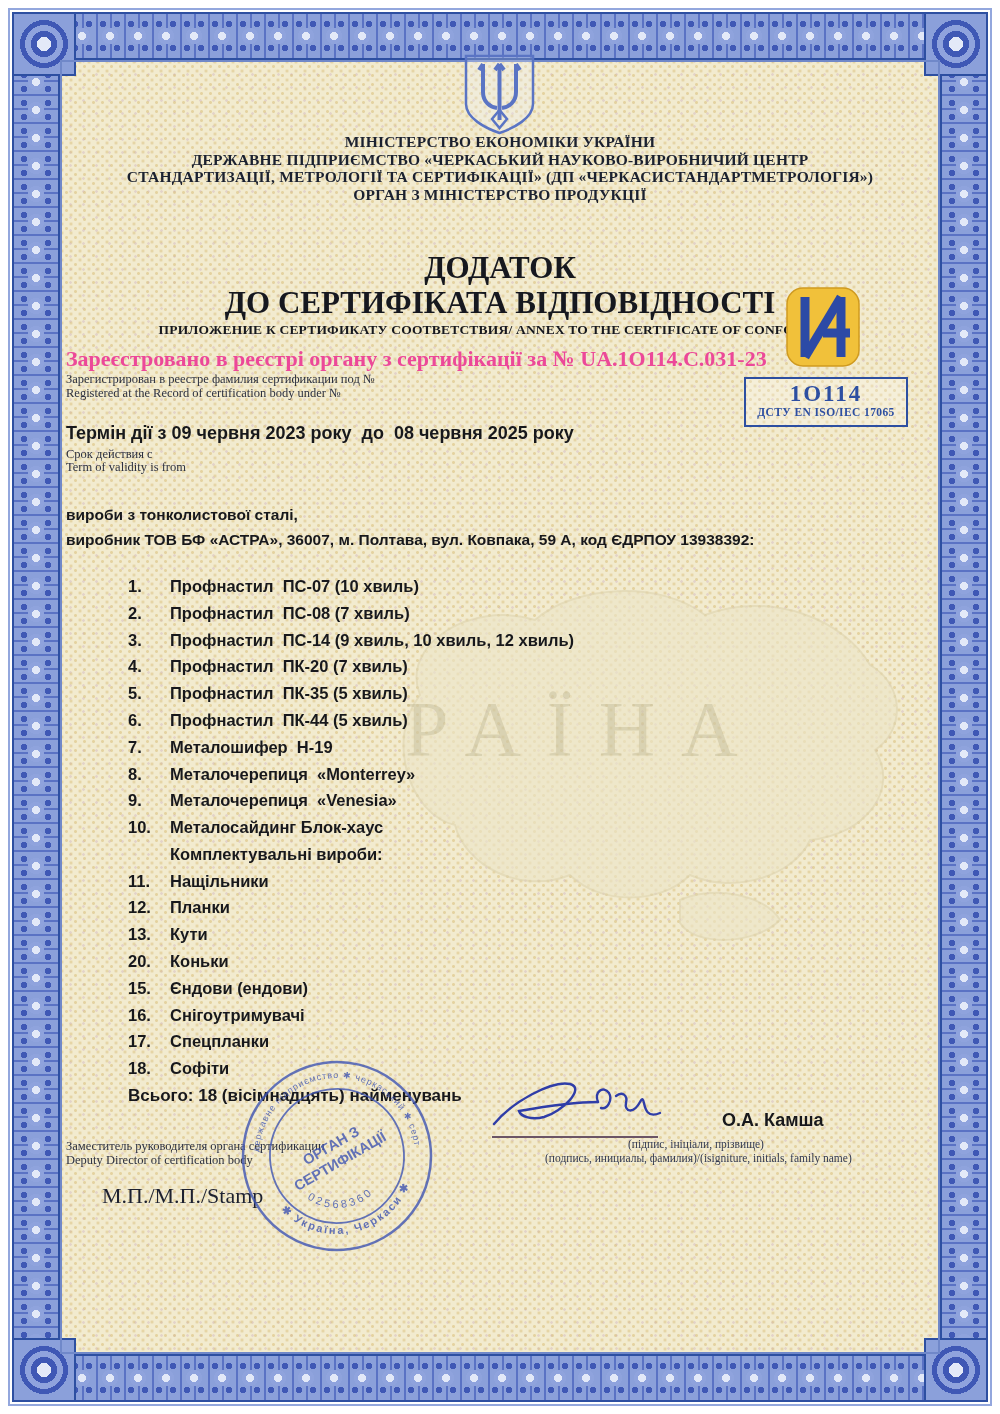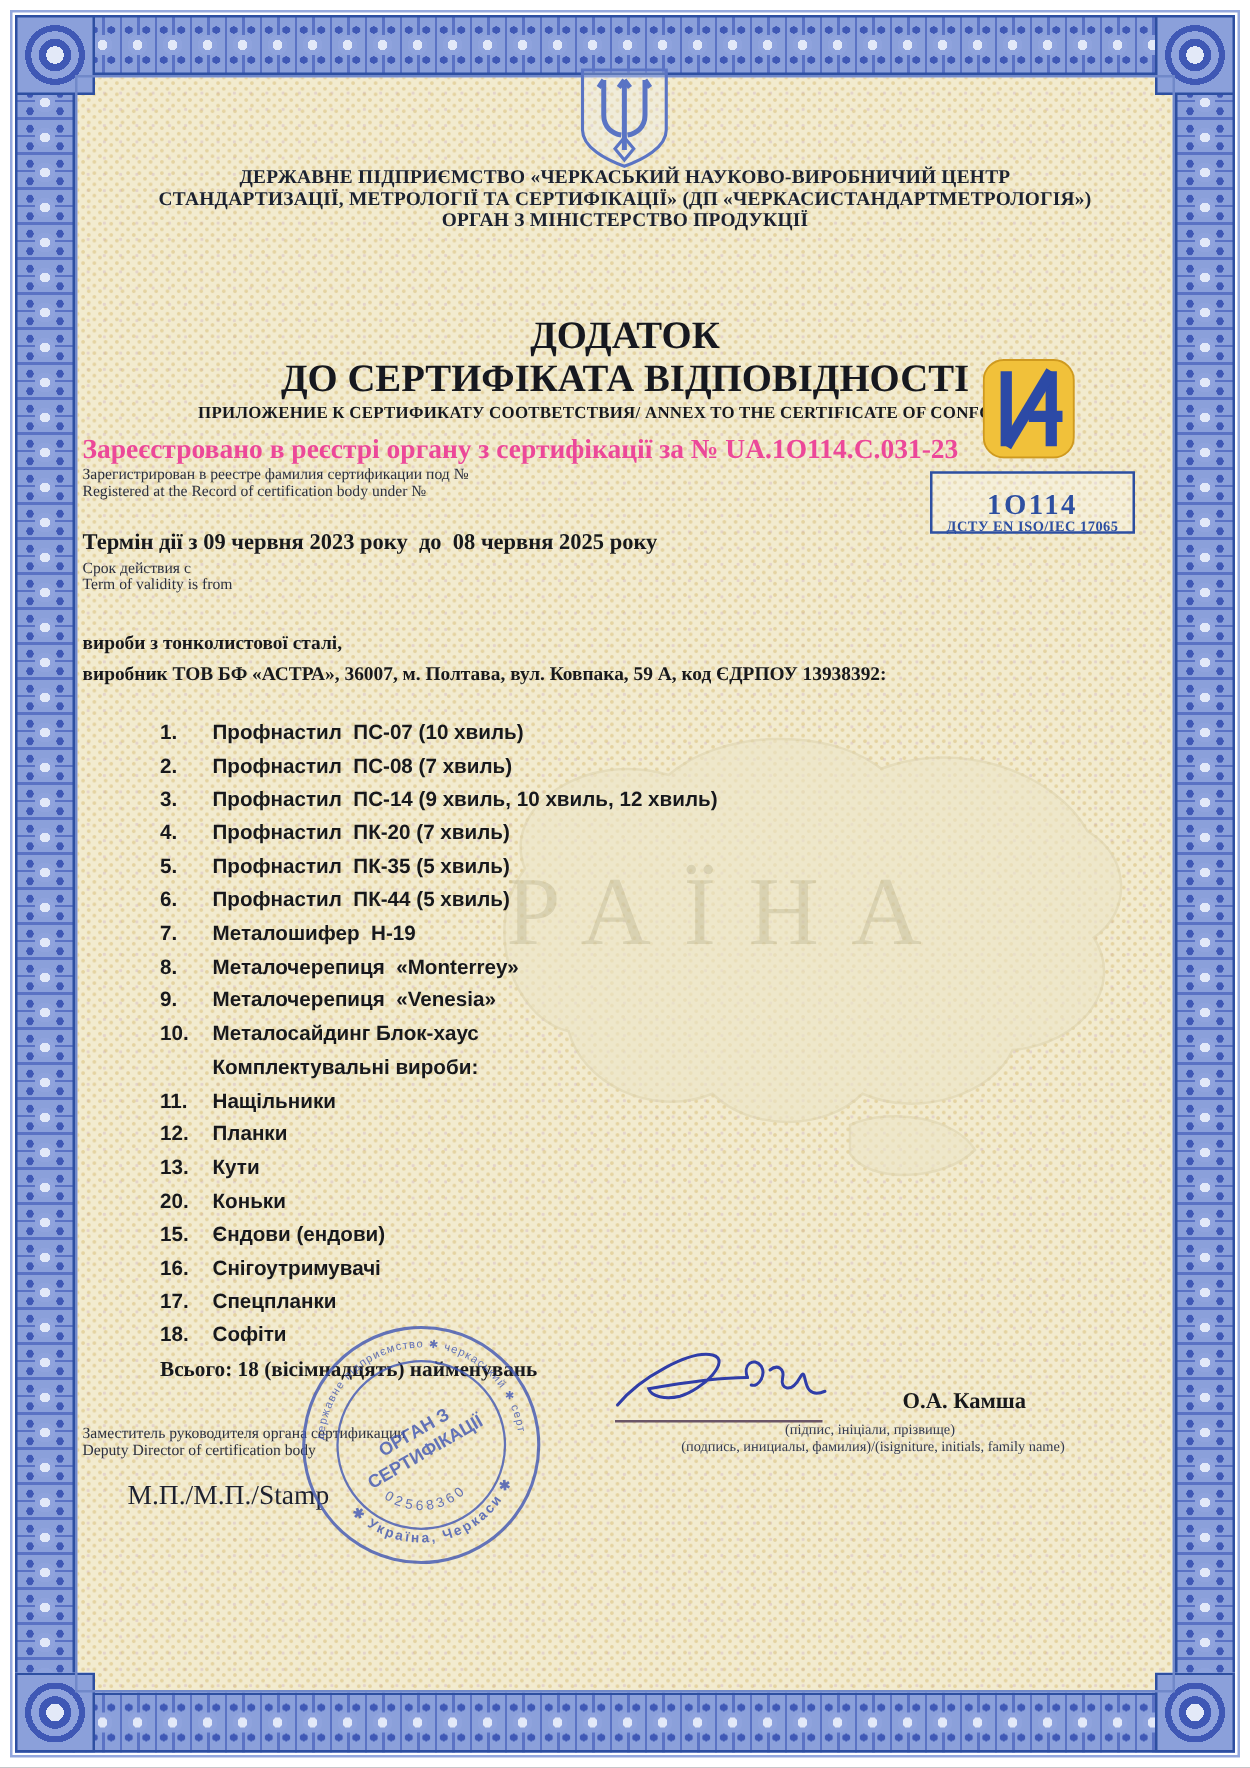--- a/index.html
+++ b/index.html
@@ -46,40 +46,40 @@
       radial-gradient(circle, rgba(214,186,114,.5) 1.1px, rgba(0,0,0,0) 1.8px),
       radial-gradient(circle, rgba(190,150,190,.28) 1px, rgba(0,0,0,0) 1.6px);
     background-size:9px 9px,9px 9px,13px 13px;
     background-position:0 0,4.5px 4.5px,2px 6px;
   }
   .wm{position:absolute;left:350px;top:545px;width:560px;height:500px;z-index:1;opacity:.75;pointer-events:none;}
   
   .abs{position:absolute;z-index:3;}
   .center{left:66px;right:66px;text-align:center;}
   .serif{font-family:"Liberation Serif",serif;}
-  .sans{font-family:Liberation Serif, serif;text-align:right;}
+  .sans{font-family:Liberation Sans, sans-serif;text-align:right;}
   .org-line{font-weight:bold;font-size:15.5px;line-height:17.5px;color:#1b2130;letter-spacing:.2px;}
   .title-main{font-weight:bold;font-size:31px;color:#16181f;}
   .title-sub{font-weight:bold;font-size:13.5px;color:#16181f;letter-spacing:.2px;}
   .reg-uk{font-weight:bold;font-size:22px;color:#ec4899;}
   .small-note{font-size:12.5px;color:#2c3040;line-height:14px;}
   .term-uk{font-weight:bold;font-size:18px;color:#17181c;white-space:pre;}
   .prod{font-weight:bold;font-size:15.5px;color:#17181c;}
   .li{position:absolute;left:128px;display:flex;z-index:3;font-family:"Liberation Sans",sans-serif;
       font-weight:bold;font-size:16.5px;color:#17181c;}
   .li-num{width:42px;}
   .li-text{white-space:pre;}
   .total{font-weight:bold;font-size:17px;color:#17181c;}
   .sig-title{font-weight:bold;font-size:17.5px;color:#14161d;}
   .mp{font-size:22px;color:#1d2130;}
   .sig-name{font-weight:bold;font-size:18px;color:#17181c;}
   .cap{font-size:11.5px;color:#333a52;}
   .idbox{left:744px;top:377px;width:160px;height:46px;border:2px solid #2d4fa1;
     text-align:center;color:#2d4fa1;background:rgba(255,255,255,.22);}
-  .idbox .code{font-weight:bold;font-size:23px;letter-spacing:2px;line-height:25px;margin-top:12px;}
+  .idbox .code{font-weight:bold;font-size:23px;letter-spacing:2px;line-height:25px;margin-top:2px;}
   .idbox .std{font-weight:bold;font-size:11.5px;letter-spacing:.4px;}
   .logo{left:786px;top:287px;width:74px;height:80px;z-index:4;}
   .emblem{left:452px;top:50px;width:95px;height:90px;}
   .stampsvg{left:237px;top:1056px;width:200px;height:200px;z-index:5;pointer-events:none;}
   .signsvg{left:490px;top:1072px;width:175px;height:62px;z-index:5;}
   .sig-line{left:492px;top:1136px;width:166px;height:2px;background:#6b5566;z-index:4;}
 </style>
 </head>
 <body>
 
@@ -108,20 +108,21 @@
     <g stroke="#5a74c4" stroke-width="4" fill="none">
       <path d="M47.5,14 V70"></path>
       <path d="M31,14 V42 C31,52 38,57 45,58"></path>
       <path d="M64,14 V42 C64,52 57,57 50,58"></path>
       <path d="M31,14 L27,20 M64,14 L68,20 M47.5,14 L43,20 M47.5,14 L52,20"></path>
       <path d="M47.5,60 L40,69 L47.5,78 L55,69 Z" stroke-width="2.5"></path>
     </g>
   </svg>
 
   <div class="abs center" style="top:133px;">
+    <div class="org-line serif">МІНІСТЕРСТВО ЕКОНОМІКИ УКРАЇНИ</div>
     <div class="org-line serif">ДЕРЖАВНЕ ПІДПРИЄМСТВО «ЧЕРКАСЬКИЙ НАУКОВО-ВИРОБНИЧИЙ ЦЕНТР</div>
     <div class="org-line serif">СТАНДАРТИЗАЦІЇ, МЕТРОЛОГІЇ ТА СЕРТИФІКАЦІЇ» (ДП «ЧЕРКАСИСТАНДАРТМЕТРОЛОГІЯ»)</div>
     <div class="org-line serif">ОРГАН З МІНІСТЕРСТВО ПРОДУКЦІЇ</div>
   </div>
 
   <div class="abs center title-main serif" style="top:250px;">ДОДАТОК</div>
   <div class="abs center title-main serif" style="top:285px;">ДО СЕРТИФІКАТА ВІДПОВІДНОСТІ</div>
   <div class="abs center title-sub serif" style="top:322px;">ПРИЛОЖЕНИЕ К СЕРТИФИКАТУ СООТВЕТСТВИЯ/ ANNEX TO THE CERTIFICATE OF CONFORMITY</div>
 
   <svg class="abs logo" viewBox="0 0 74 80">

